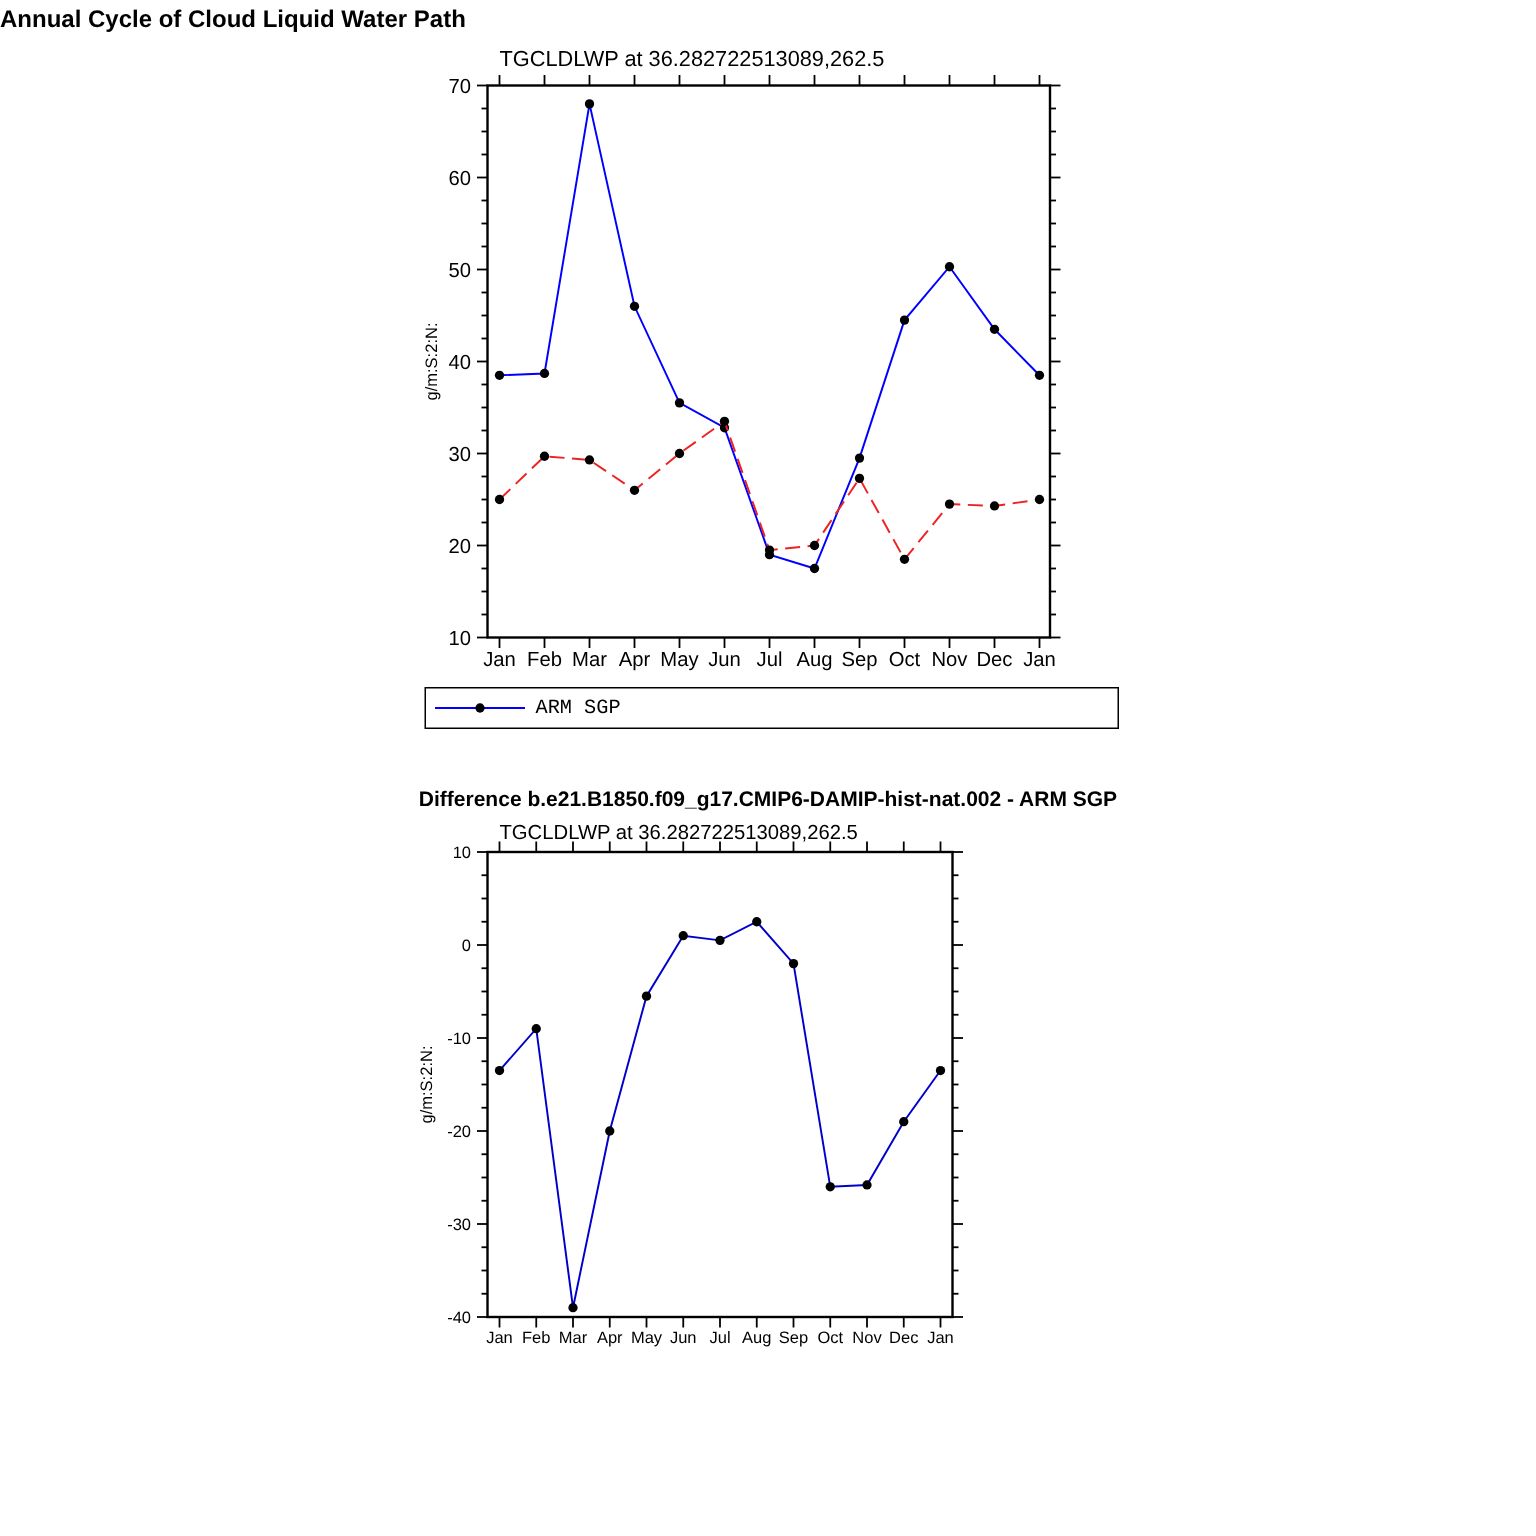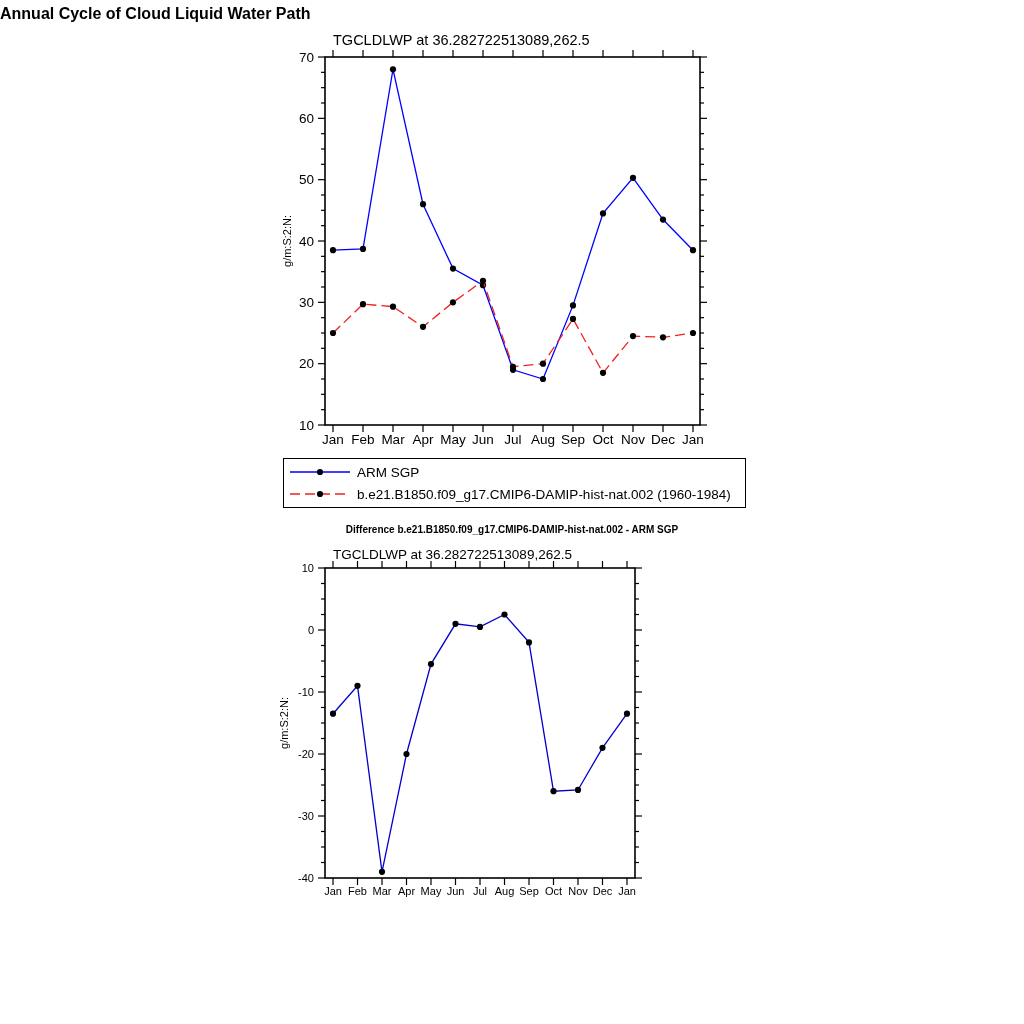--- a/index.html
+++ b/index.html
@@ -19,27 +19,27 @@
   #top-subtitle {
     top:32px; left:333px;
     font-size:14.5px;
   }
   #figure-svg { top:0; left:0; }
   #legend-box {
     top:458px; left:283px; width:463px;
     border:1px solid #000;
     background:#fff;
     padding:3px 6px;
-    display:flex; flex-direction:column; justify-content:center; gap:2px;
+    display:flex; flex-direction:column; justify-content:center; gap:2px;font-family:Liberation Mono, monospace;
   }
   .legend-row { display:flex; align-items:center; gap:7px; height:20px; }
   .legend-label { font-size:13.5px; white-space:nowrap; }
   #bottom-title {
     top:524px; left:0; width:1024px; text-align:center;
-    font-size:10px; font-weight:bold;
+    font-size:14px; font-weight:bold;
   }
   #bottom-subtitle {
     top:547px; left:333px;
     font-size:13.5px;
   }
 </style>
 </head>
 <body>
 
 <div class="abs" id="top-title">Annual Cycle of Cloud Liquid Water Path</div>
@@ -279,24 +279,17 @@
   </svg>
 
 <div class="abs" id="legend-box">
     <div class="legend-row">
       <svg width="60" height="12">
         <line x1="0" y1="6" x2="60" y2="6" stroke="#0000ff" stroke-width="1.3"></line>
         <circle cx="30" cy="6" r="3.1" fill="#000000"></circle>
       </svg>
       <span class="legend-label">ARM SGP</span>
     </div>
-    <div class="legend-row">
-      <svg width="60" height="12">
-        <line x1="0" y1="6" x2="60" y2="6" stroke="#ee2222" stroke-width="1.3" stroke-dasharray="10 5"></line>
-        <circle cx="30" cy="6" r="3.1" fill="#000000"></circle>
-      </svg>
-      <span class="legend-label">b.e21.B1850.f09_g17.CMIP6-DAMIP-hist-nat.002 (1960-1984)</span>
-    </div>
   </div>
 
 <div class="abs" id="bottom-title">Difference b.e21.B1850.f09_g17.CMIP6-DAMIP-hist-nat.002 - ARM SGP</div>
 
 <div class="abs" id="bottom-subtitle">TGCLDLWP at 36.282722513089,262.5</div>
 
 </body></html>

